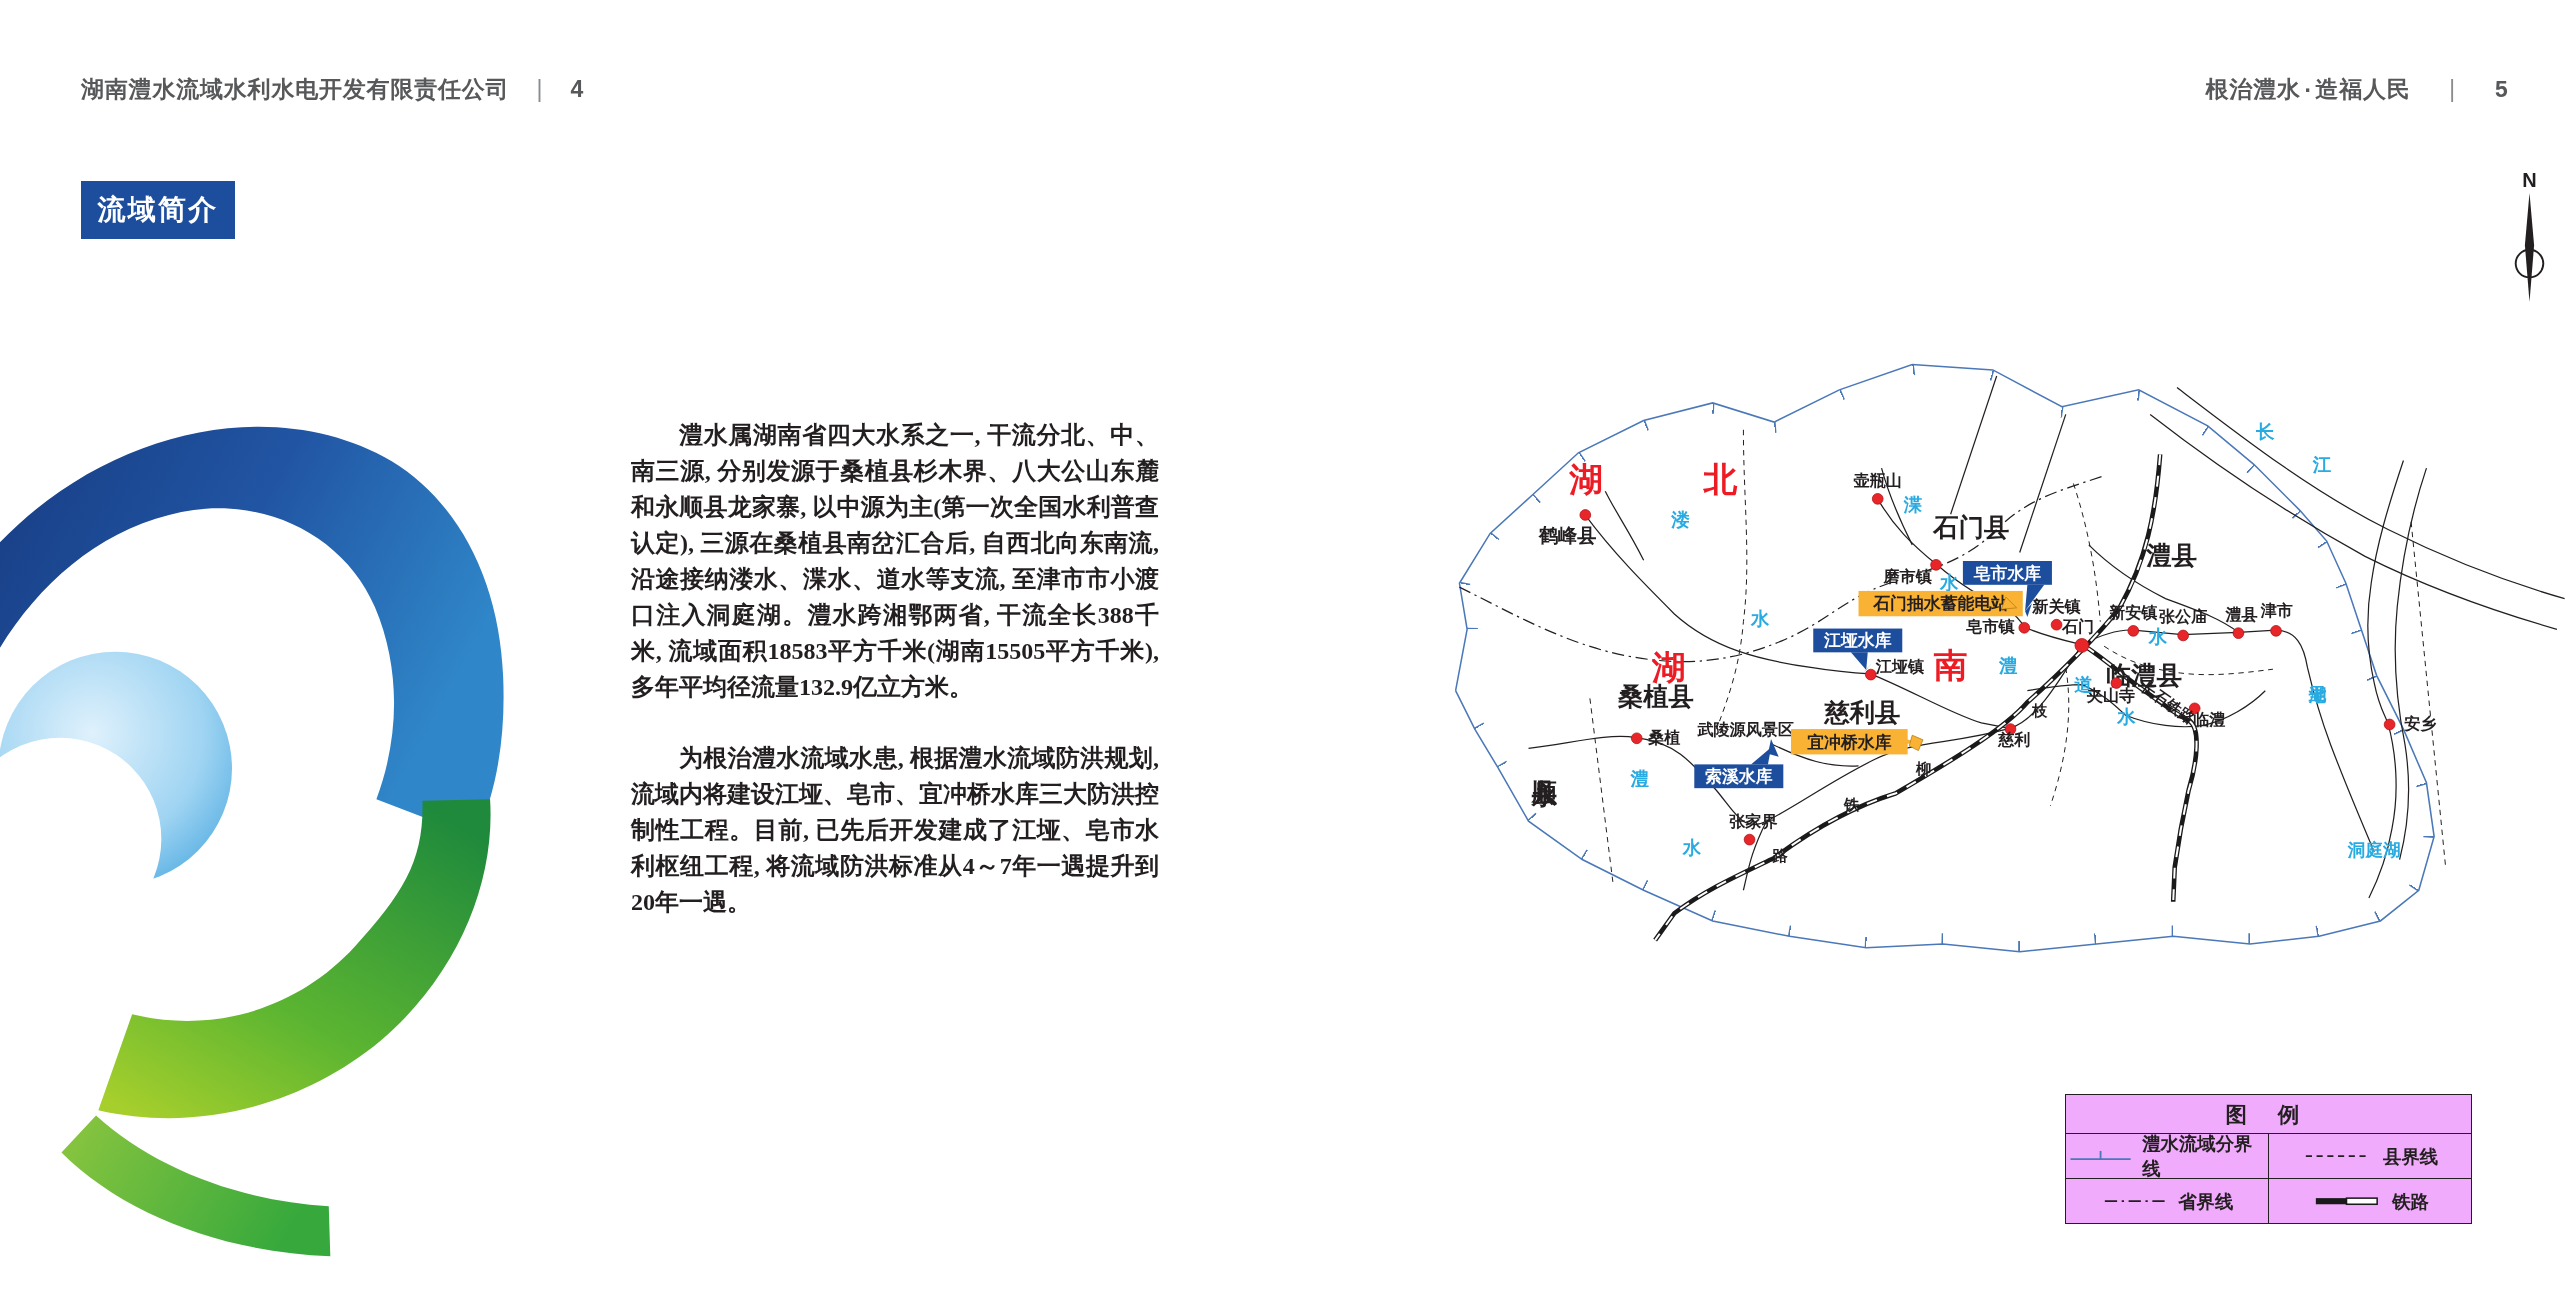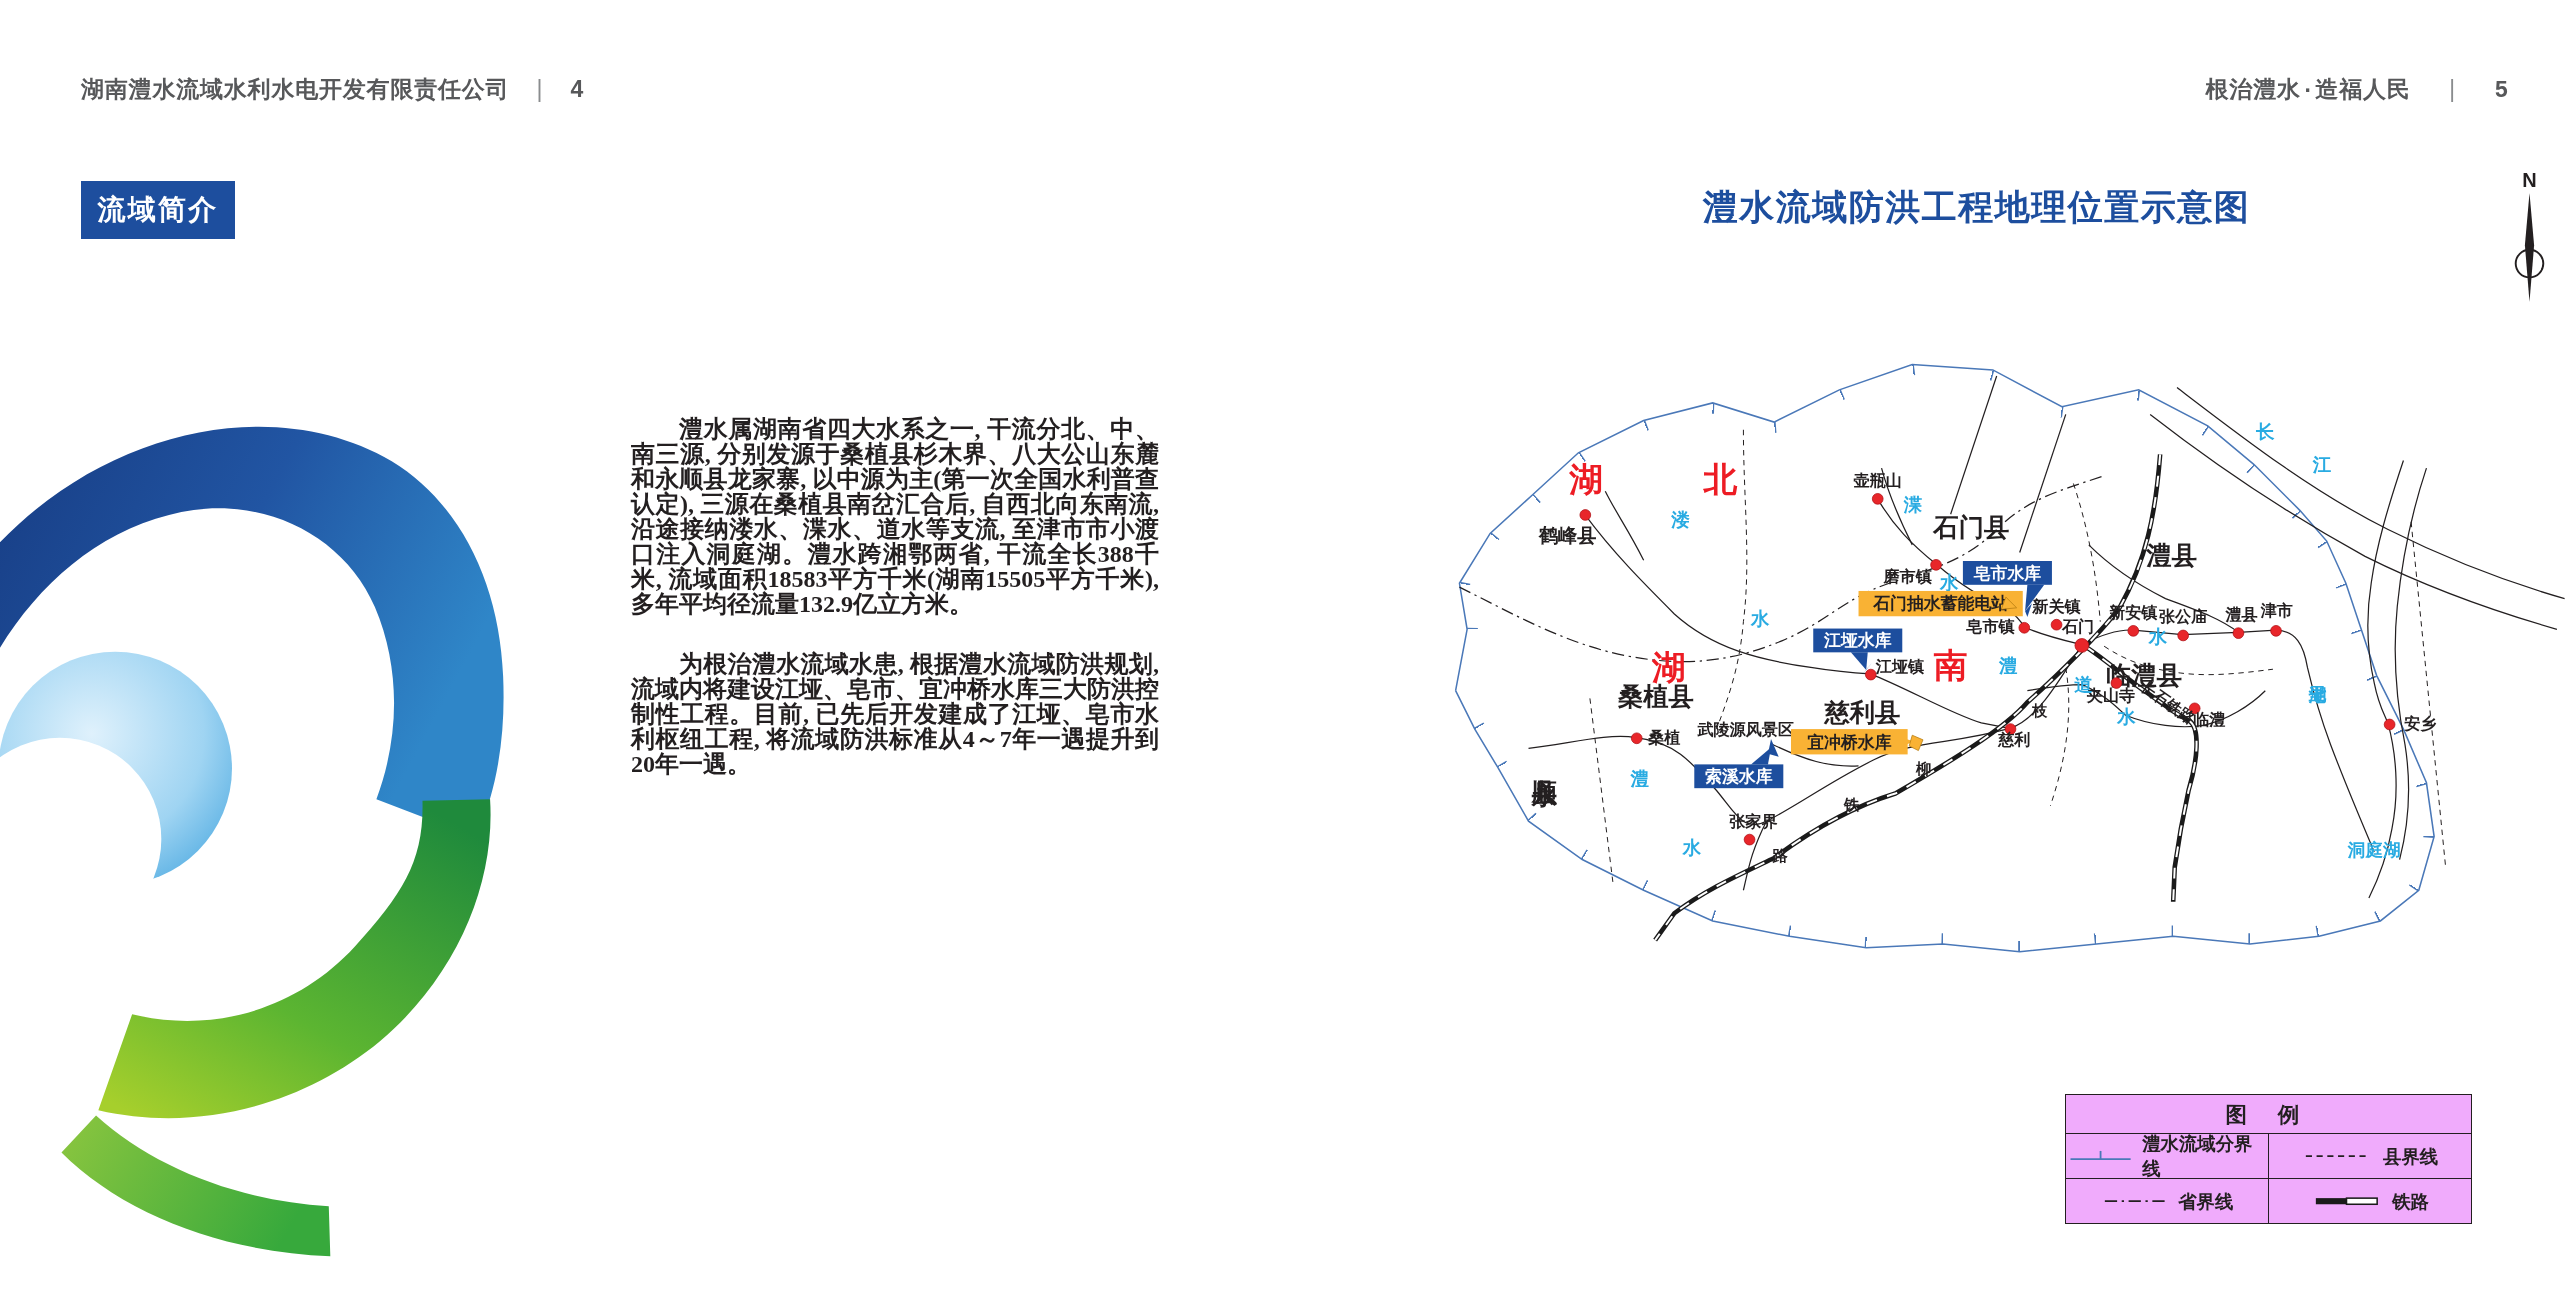--- a/index.html
+++ b/index.html
@@ -8,21 +8,21 @@
   
   .hdr{position:absolute;top:74px;font-size:23px;font-weight:bold;color:#57585a;letter-spacing:0.8px;white-space:nowrap;}
   .hdr .sep{margin:0 20px;color:#8a8c8e;font-weight:normal;}
   #hdr-left{left:81px;}
   #hdr-right{right:67px;font-family:Liberation Mono, monospace;}
   
   #section-title{position:absolute;left:81px;top:181px;width:154px;height:58px;background:#1d4e9e;
      color:#fff;display:flex;align-items:center;justify-content:center;font-size:28px;font-weight:bold;letter-spacing:2.3px;}
   
   #body-text{position:absolute;left:631px;top:417px;width:528px;font-family:"Liberation Serif",serif;
-     font-size:24px;line-height:25px;font-weight:700;text-align:justify;color:#231f20;}
+     font-size:24px;line-height:36px;font-weight:700;text-align:justify;color:#231f20;}
   #body-text p{margin:0 0 35px 0;text-indent:2em;}
   
   #map-title{position:absolute;left:1612px;top:184px;width:729px;text-align:center;
      font-size:35px;font-weight:bold;color:#1d4e9e;letter-spacing:1.5px;}
   
   #compass{position:absolute;left:2508px;top:170px;width:43px;height:138px;text-align:center;}
   #compass .n{font-size:20px;font-weight:bold;color:#231f20;line-height:20px;}
   
   #legend{position:absolute;left:2065px;top:1094px;width:405px;border:1.5px solid #231f20;background:#f0abfc;}
   #legend .ttl{height:38px;border-bottom:1.5px solid #231f20;display:flex;align-items:center;justify-content:center;
@@ -89,21 +89,20 @@
     <path fill="url(#lgTail)" d="M 80,1020 C 160,1100 290,1150 430,1155 L 428,1090 C 310,1083 200,1040 125,972 Z"></path>
     <circle cx="150" cy="520" r="152" fill="url(#lgSky)"></circle>
     <circle cx="78" cy="612" r="132" fill="#ffffff"></circle>
   </svg>
 
   <div id="body-text">
     <p>澧水属湖南省四大水系之一, 干流分北、中、南三源, 分别发源于桑植县杉木界、八大公山东麓和永顺县龙家寨, 以中源为主(第一次全国水利普查认定), 三源在桑植县南岔汇合后, 自西北向东南流, 沿途接纳溇水、渫水、道水等支流, 至津市市小渡口注入洞庭湖。澧水跨湘鄂两省, 干流全长388千米, 流域面积18583平方千米(湖南15505平方千米), 多年平均径流量132.9亿立方米。</p>
     <p>为根治澧水流域水患, 根据澧水流域防洪规划, 流域内将建设江垭、皂市、宜冲桥水库三大防洪控制性工程。目前, 已先后开发建成了江垭、皂市水利枢纽工程, 将流域防洪标准从4～7年一遇提升到20年一遇。</p>
   </div>
 
-  <div id="map-title">澧水流域防洪工程地理位置示意图</div>
 
   <div id="compass">
     <div class="n">N</div>
     <svg width="43" height="115" viewBox="0 0 56 150">
       <polygon points="28,4 34,72 28,146 22,72" fill="#231f20"></polygon>
       <circle cx="28" cy="96" r="18" fill="none" stroke="#231f20" stroke-width="2.5"></circle>
     </svg>
   </div>
 
   <svg style="position:absolute;left:1413px;top:330px;" width="1152" height="637" viewBox="0 0 1500 830">

